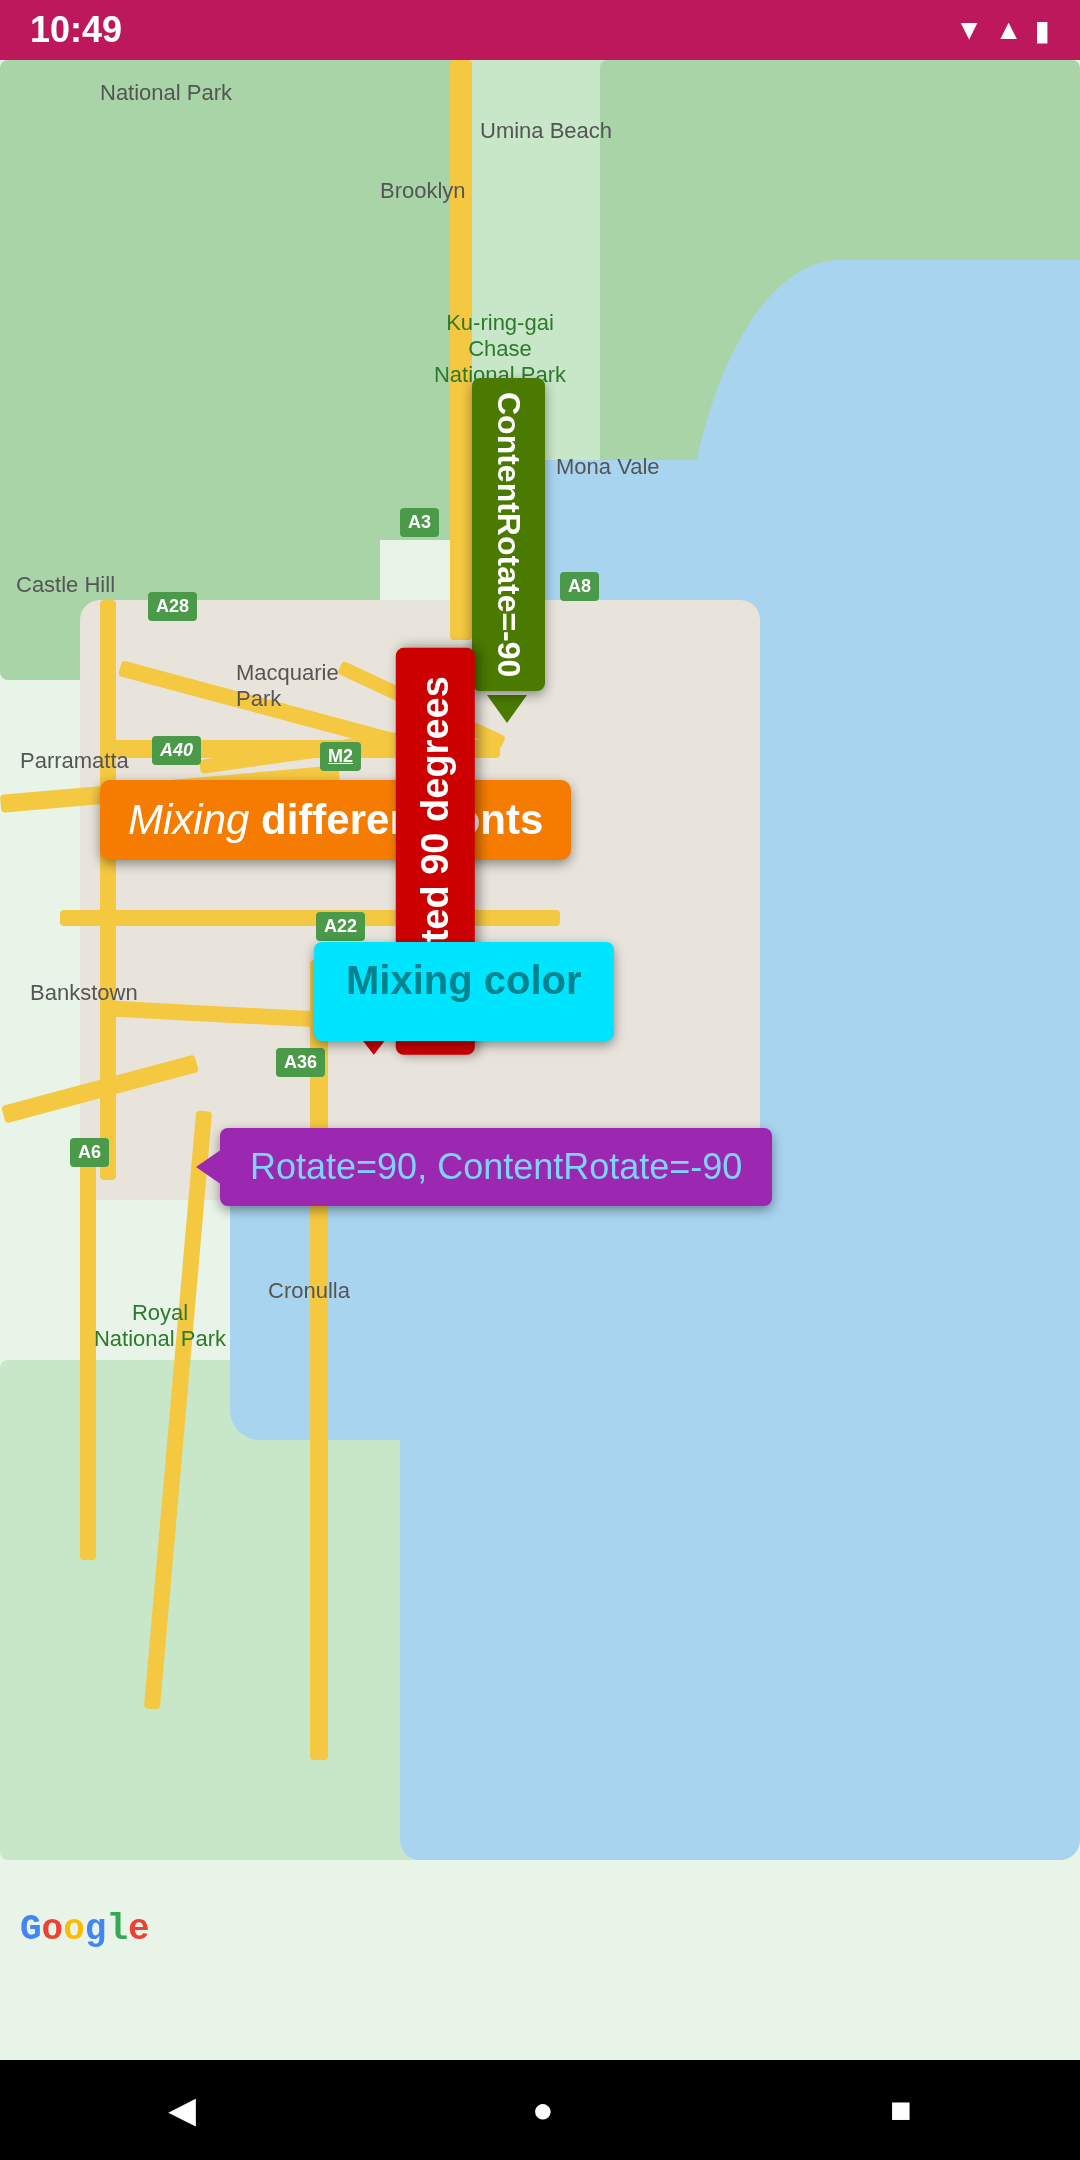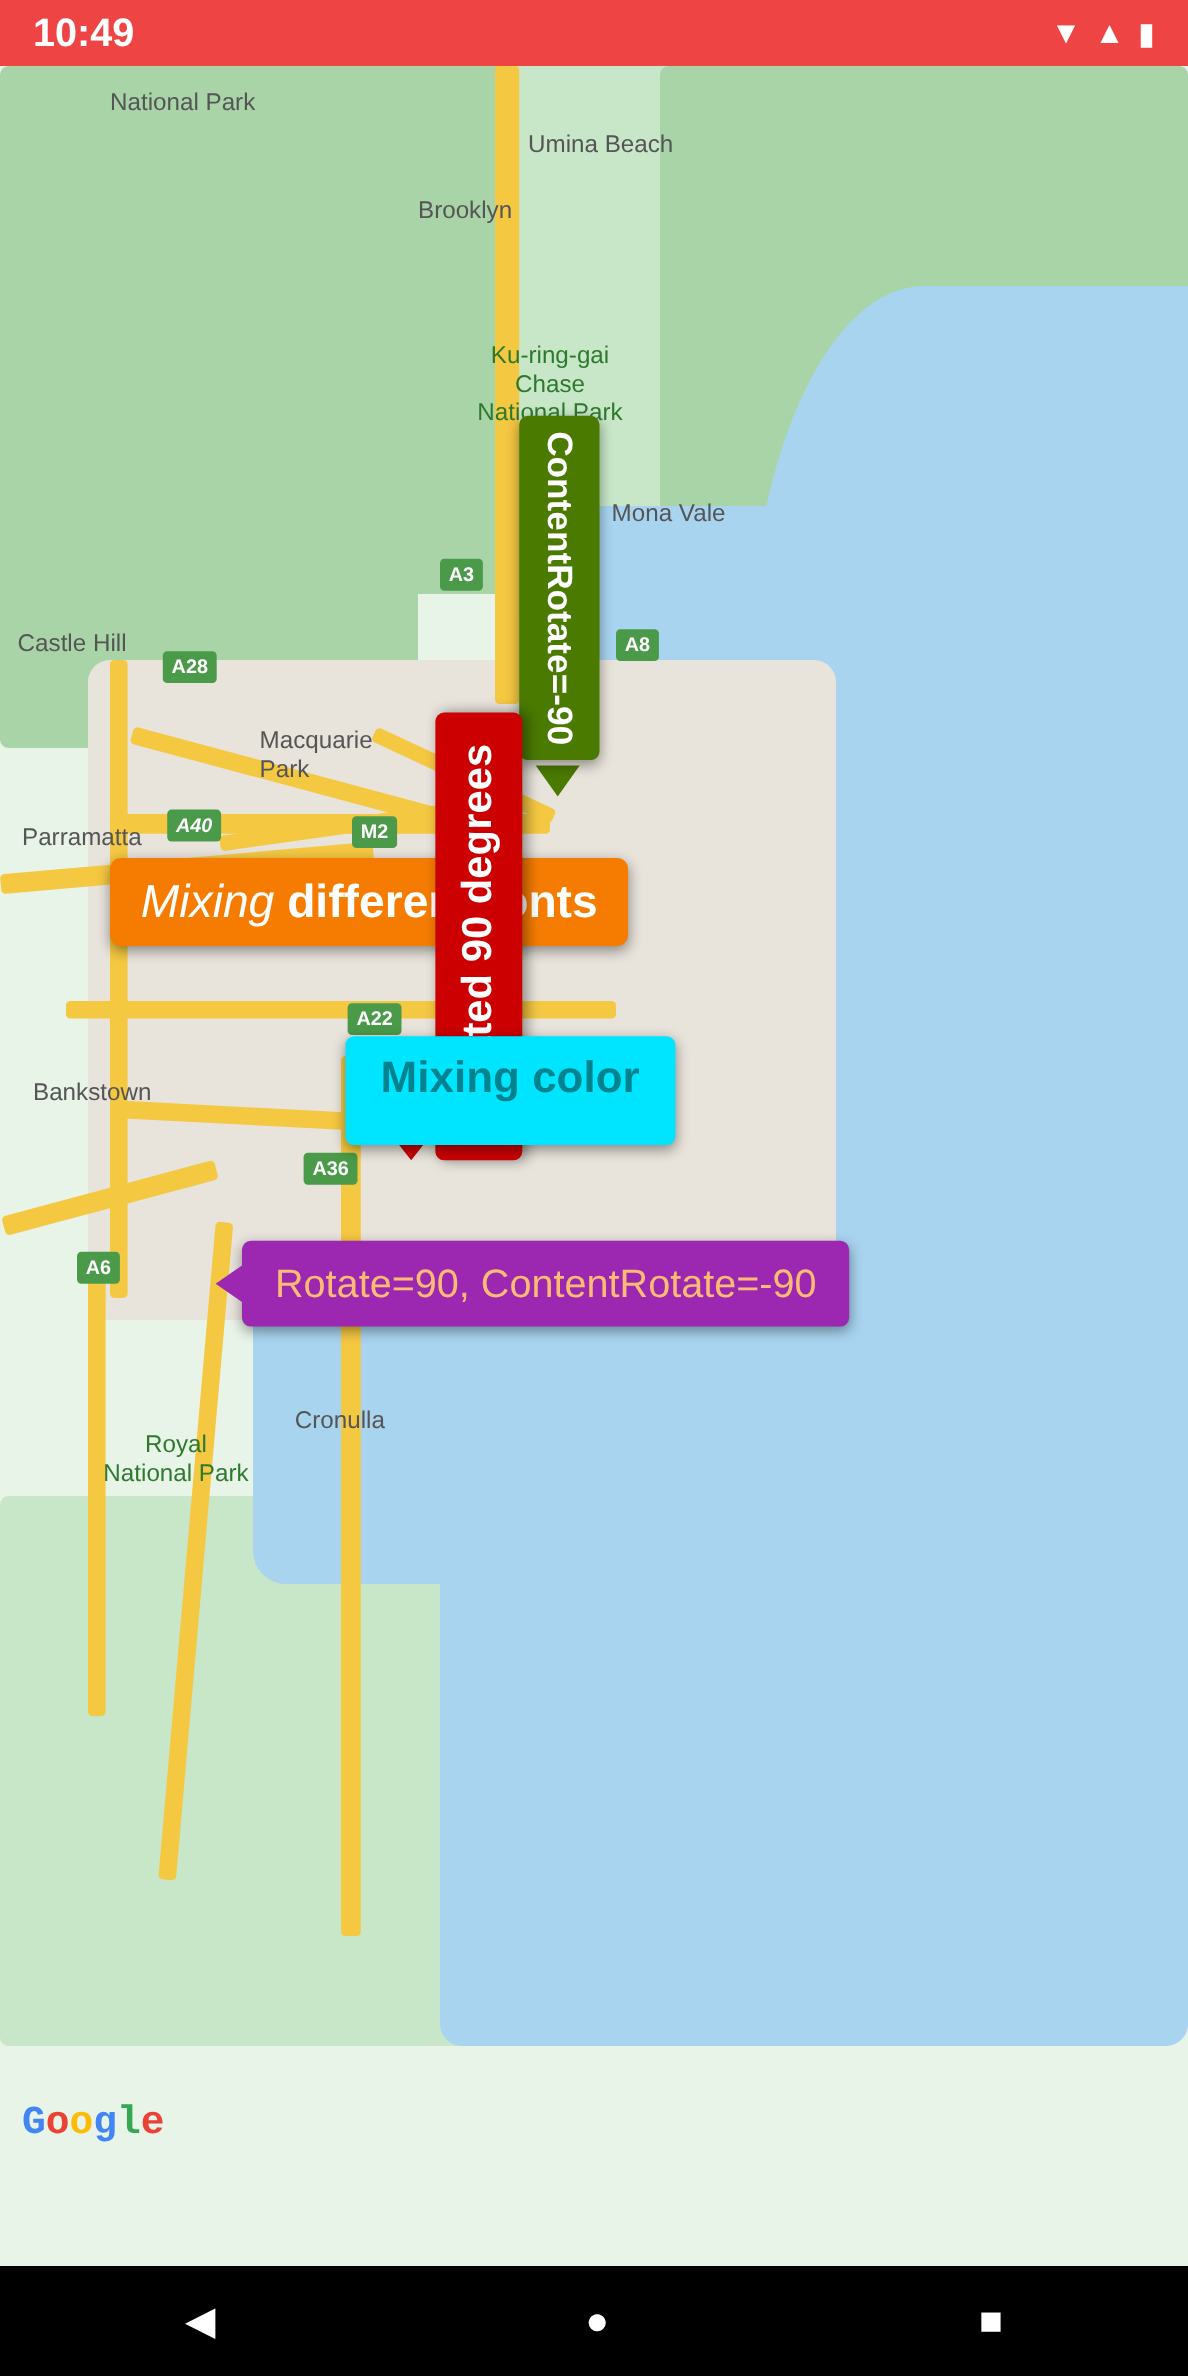--- a/index.html
+++ b/index.html
@@ -11,21 +11,21 @@
       font-family: sans-serif;
       background: #e8f0e8;
       position: relative;
     }
 
     
     #status-bar {
       position: absolute;
       top: 0; left: 0; right: 0;
       height: 60px;
-      background: #ef4444;
+      background: #be185d;
       display: flex;
       align-items: center;
       justify-content: space-between;
       padding: 0 30px;
       z-index: 100;
     }
     #status-time {
       color: white;
       font-size: 36px;
       font-weight: bold;
@@ -276,21 +276,21 @@
       left: 220px;
       top: 1068px;
       background: #9c27b0;
       border-radius: 8px;
       padding: 18px 30px;
       z-index: 10;
       box-shadow: 0 4px 12px rgba(0,0,0,0.4);
     }
     #label-rotate-content-text {
       font-size: 36px;
-      color: #fdba74;
+      color: #7dd3fc;
       font-weight: normal;
     }
     
     #label-rotate-content-arrow {
       position: absolute;
       left: -24px;
       top: 50%;
       transform: translateY(-50%);
       width: 0;
       height: 0;
@@ -374,21 +374,21 @@
     <div class="road-major" style="left:120px;top:600px;width:340px;height:16px;transform:rotate(15deg);transform-origin:left center;"></div>
     <div class="road-major" style="left:200px;top:700px;width:250px;height:14px;transform:rotate(-8deg);transform-origin:left center;"></div>
     <div class="road-major" style="left:340px;top:600px;width:180px;height:14px;transform:rotate(25deg);transform-origin:left center;"></div>
     <div class="road-major" style="left:80px;top:1100px;width:16px;height:400px;"></div>
     <div class="road-major" style="left:170px;top:1050px;width:16px;height:600px;transform:rotate(5deg);"></div>
 
     <div class="shield" style="left:400px;top:448px;"><span>A3</span></div>
     <div class="shield" style="left:560px;top:512px;"><span>A8</span></div>
     <div class="shield" style="left:148px;top:532px;"><span>A28</span></div>
     <div class="shield" style="left:152px;top:676px;font-style:italic;"><span>A40</span></div>
-    <div class="shield" style="left:320px;top:682px;"><span>M2</span></div>
+    <div class="shield" style="left:320px;top:682px;text-decoration:underline;"><span>M2</span></div>
     <div class="shield" style="left:100px;top:752px;"><span>M4</span></div>
     <div class="shield" style="left:316px;top:852px;"><span>A22</span></div>
     <div class="shield" style="left:276px;top:988px;"><span>A36</span></div>
     <div class="shield" style="left:70px;top:1078px;"><span>A6</span></div>
     <div class="shield" style="left:406px;top:950px;"><span>M1</span></div>
 
     <div class="map-label" style="left:100px;top:20px;">National Park</div>
     <div class="map-label" style="left:480px;top:58px;">Umina Beach</div>
     <div class="map-label" style="left:380px;top:118px;">Brooklyn</div>
     <div class="map-label-green" style="left:400px;top:250px;width:200px;">Ku-ring-gai<br>Chase<br>National Park</div>

